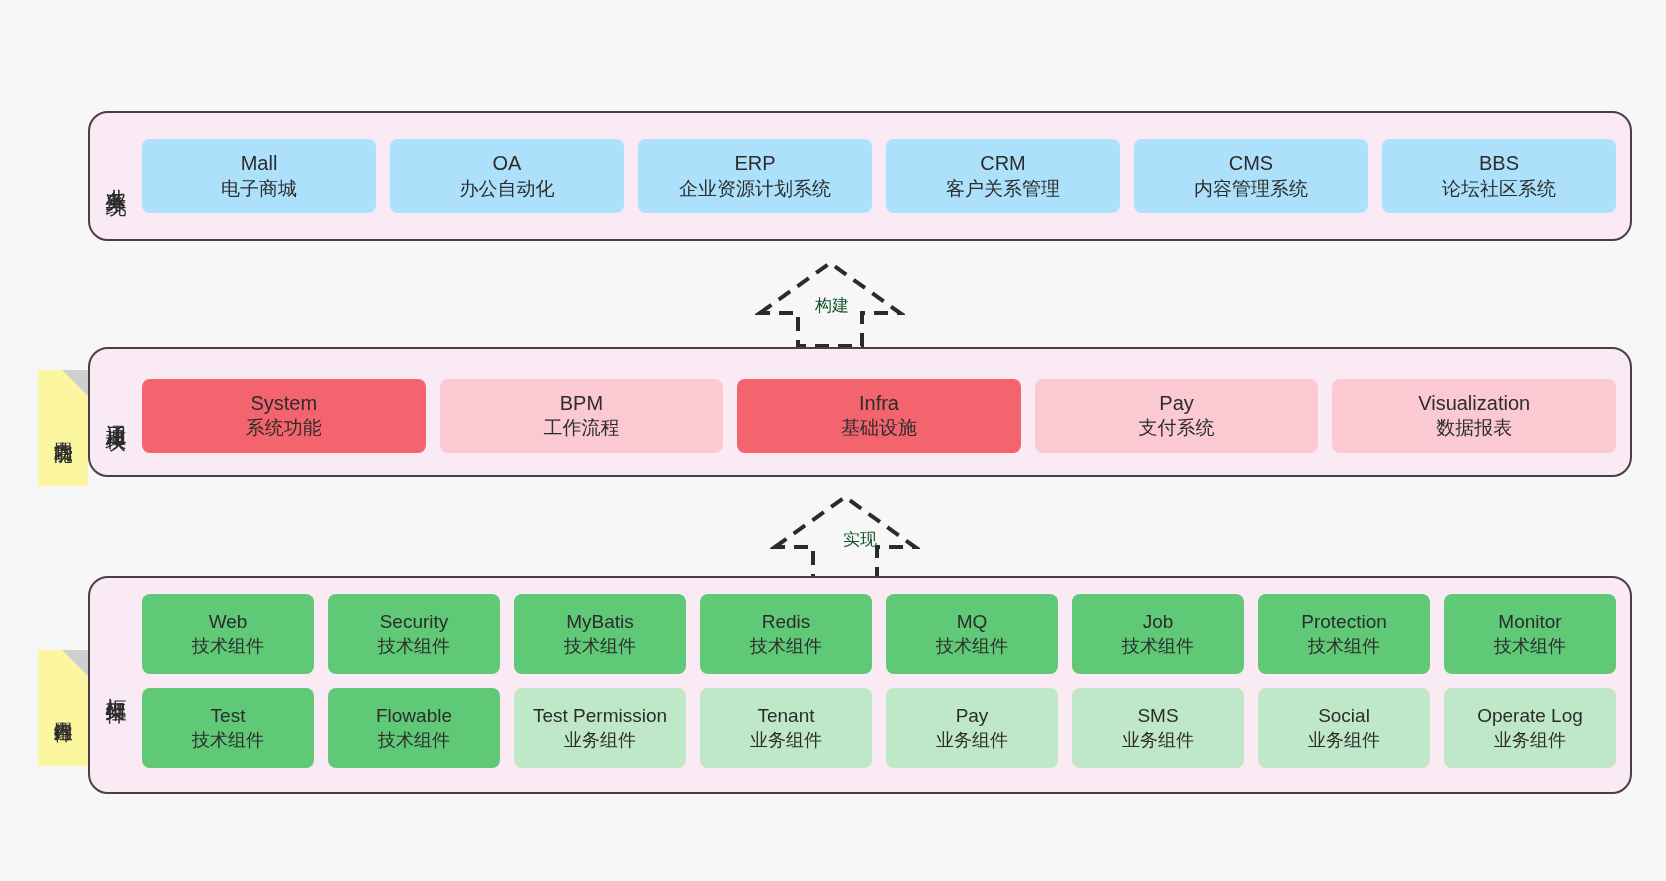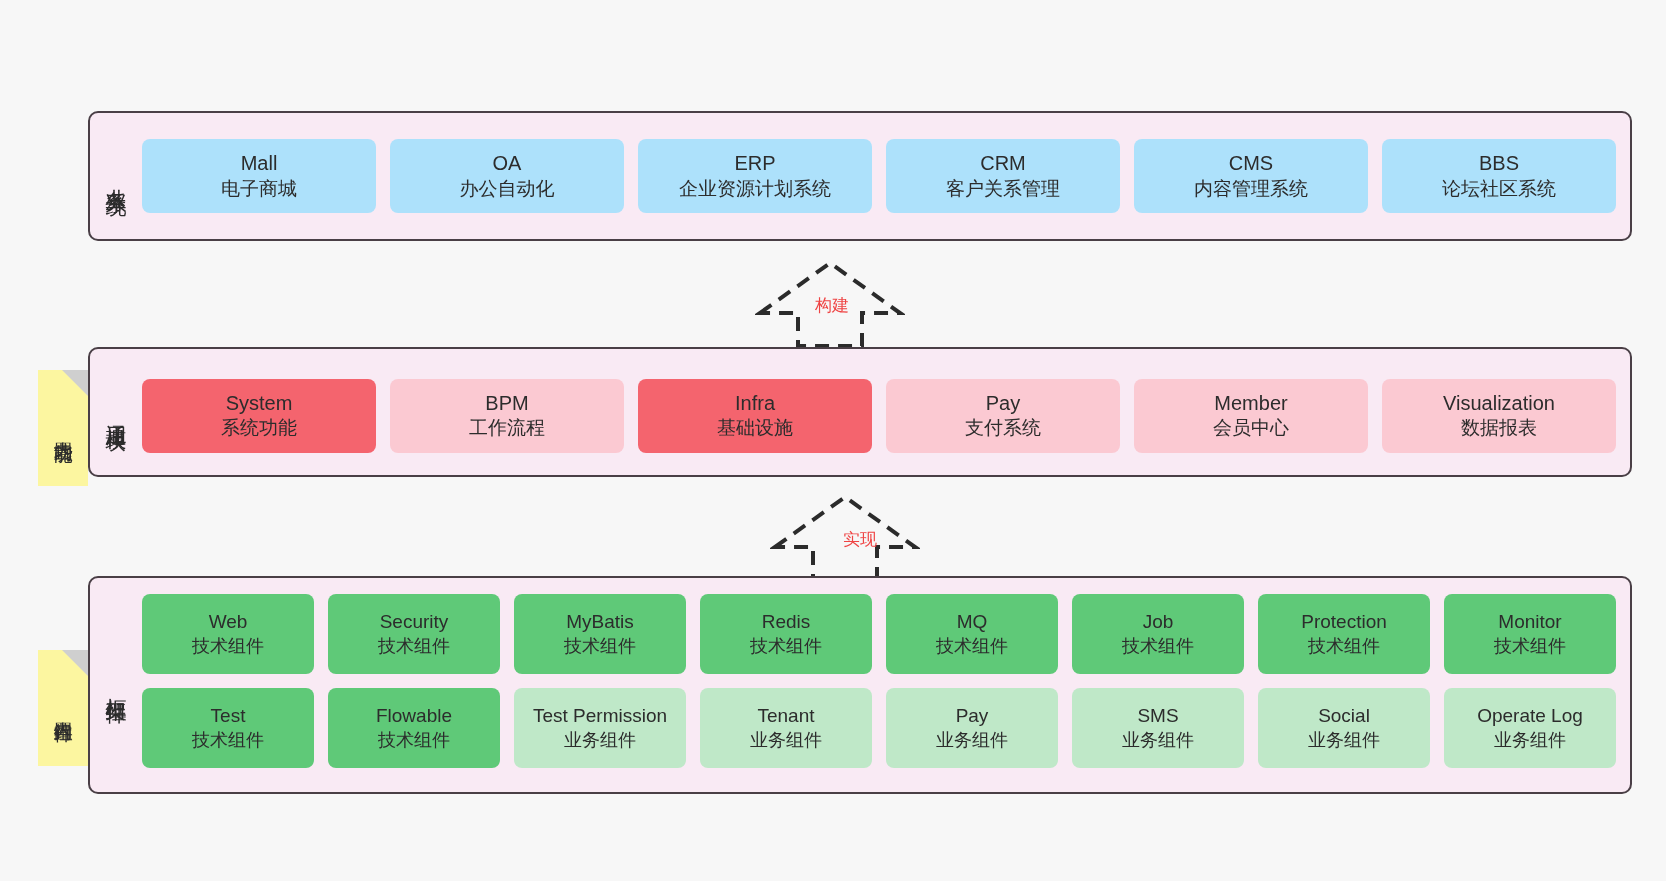--- a/index.html
+++ b/index.html
@@ -19,21 +19,21 @@
     left: 0; top: 0;
     width: 1666px;
     height: 881px;
   }
 
   
   .layer {
     position: absolute;
     background: #f9eaf4;
     border: 2px solid #4a3f46;
-    border-radius: 10px;
+    border-radius: 20px;
     box-sizing: border-box;
     display: flex;
     align-items: stretch;
   }
   .layer-title {
     flex: 0 0 auto;
     width: 52px;
     display: flex;
     align-items: center;
     justify-content: center;
@@ -126,21 +126,21 @@
   #note-common    { left: 38px; top: 370px; width: 50px; height: 116px; }
   #note-framework { left: 38px; top: 650px; width: 50px; height: 116px; }
 
   
   .arrow-wrap {
     position: absolute;
   }
   .arrow-label {
     position: absolute;
     font-size: 17px;
-    color: #ef4444;
+    color: #14532d;
     background: transparent;
     white-space: nowrap;
     user-select: none;
   }
   #arrow-build { left: 755px; top: 258px; width: 150px; height: 90px; }
   #arrow-build .arrow-label { left: 60px; top: 36px; }
   #arrow-impl  { left: 770px; top: 492px; width: 150px; height: 90px; }
   #arrow-impl  .arrow-label { left: 73px; top: 36px; }
 </style>
 </head>
@@ -206,24 +206,20 @@
         </div>
         <div class="card tone-red">
           <span class="en">Infra</span>
           <span class="cn">基础设施</span>
         </div>
         <div class="card tone-pink">
           <span class="en">Pay</span>
           <span class="cn">支付系统</span>
         </div>
         <div class="card tone-pink">
-          <span class="en">Member</span>
-          <span class="cn">会员中心</span>
-        </div>
-        <div class="card tone-pink">
           <span class="en">Visualization</span>
           <span class="cn">数据报表</span>
         </div>
       </div>
     </div>
   </div>
 
   <div class="arrow-wrap" id="arrow-impl">
     <svg width="150" height="90" viewBox="0 0 150 90">
       <path d="M 5 55 L 75 5 L 145 55 L 107 55 L 107 88 L 43 88 L 43 55 Z" fill="none" stroke="#2b2b2b" stroke-width="4" stroke-dasharray="14 9" stroke-linejoin="miter"></path>

